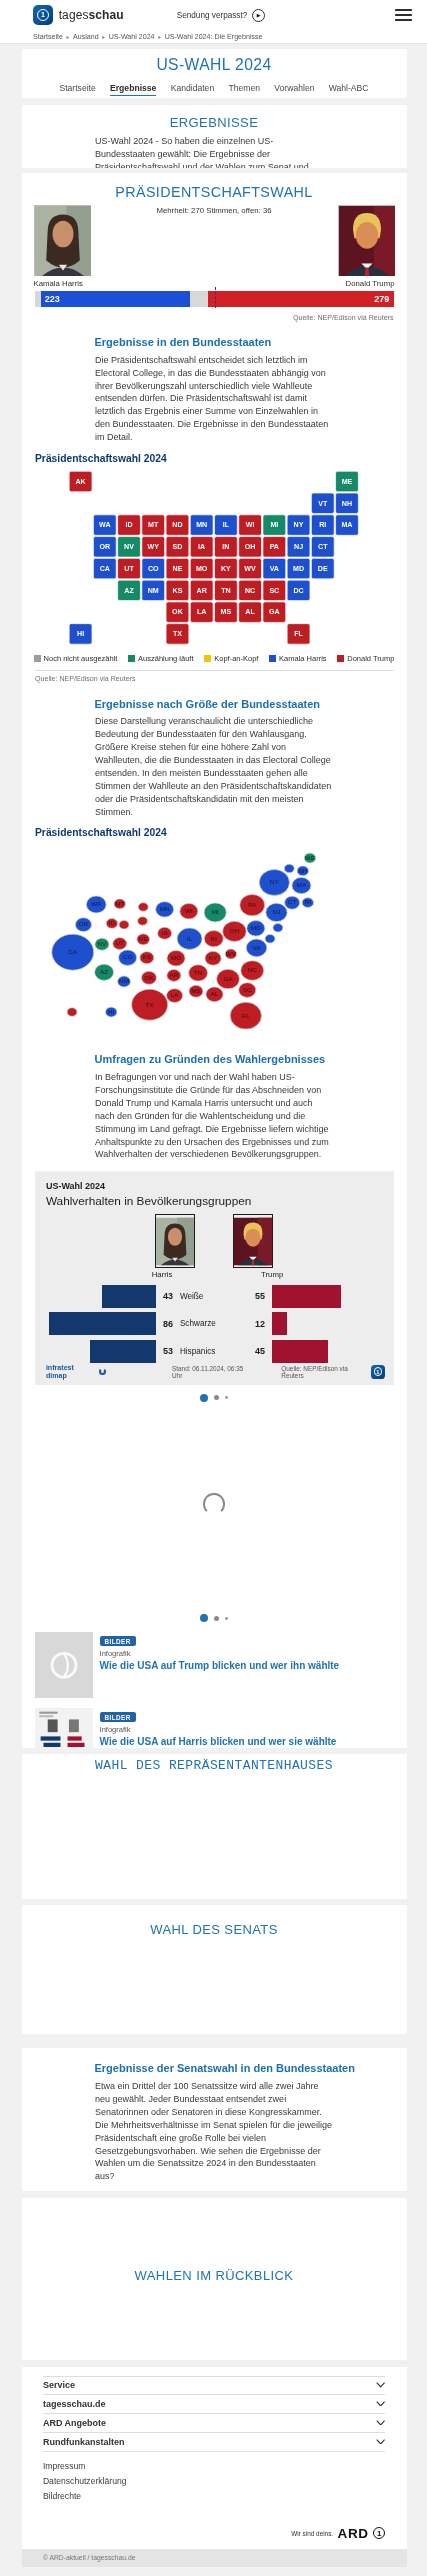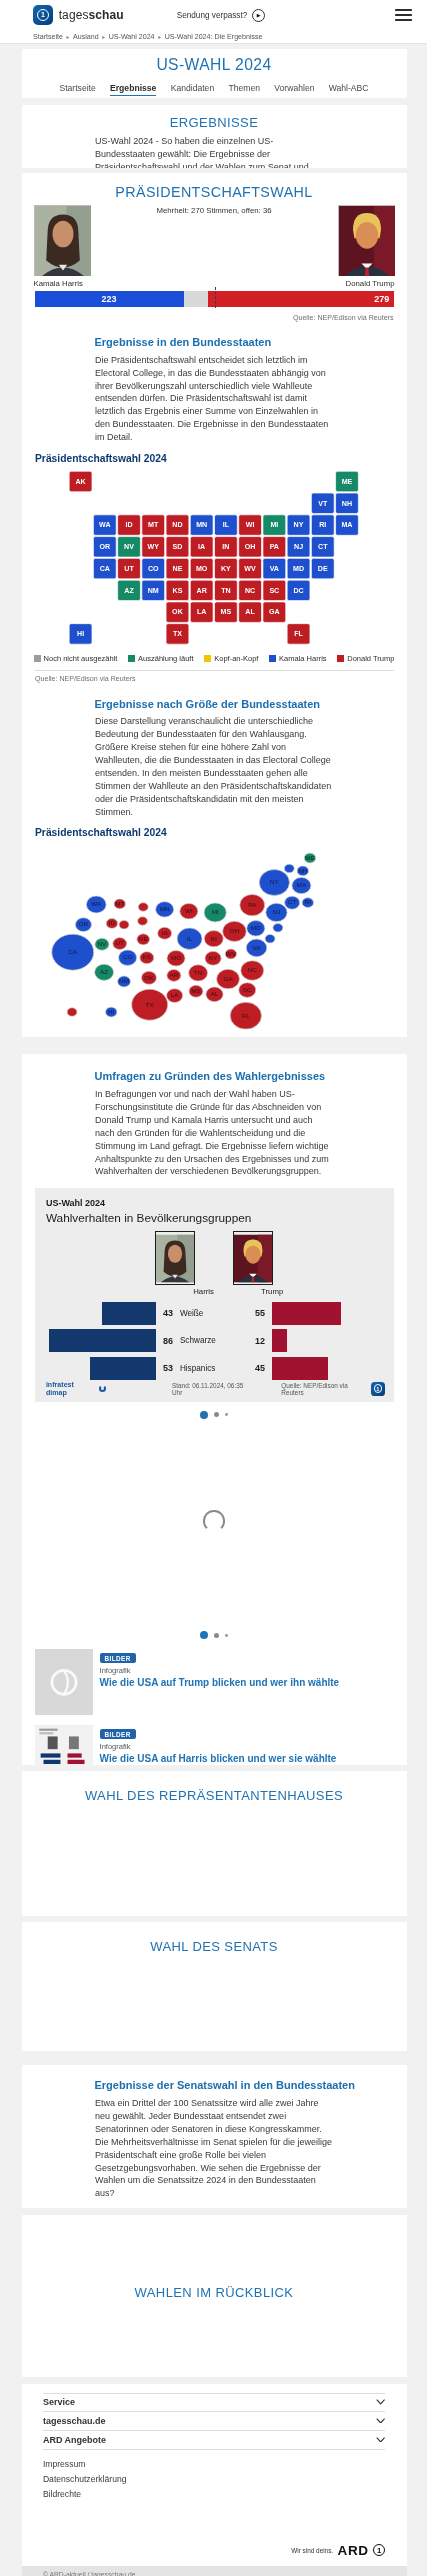--- a/index.html
+++ b/index.html
@@ -25,64 +25,64 @@
   .burger span { height: 1.8px; background: #2d2d2d; border-radius: 0.7px; }
   .crumbbar { height: 14.3px; background: #fff; border-bottom: 0.7px solid #e3e3e3;
     display: flex; align-items: center; padding: 0 33px; font-size: 7.1px; color: #555; gap: 3.6px; }
   .crumbbar .sep { color: #888; font-size: 5.7px; }
   .crumbbar .crumb:last-child { color: #555; }
 
   .card { width: 385px; margin: 0 auto; background: #fff; overflow: hidden; position: relative; }
   .c-hub      { height: 49px;  margin-top: 4.3px;  padding-top: 7.8px; }
   .c-intro    { height: 63px;  margin-top: 7.1px; padding-top: 10px; }
   .c-pres     { height: 864px; margin-top: 5.7px;  padding-top: 11px; }
-  .c-umfragen { height: 711px; margin-top: 17px;  padding-top: 15.7px; }
-  .c-house    { height: 145px; margin-top: 5.7px;  padding-top: 17px; }
+  .c-umfragen { height: 711px; margin-top: 0;  padding-top: 15.7px; }
+  .c-house    { height: 145px; margin-top: 5.7px;  padding-top: 4px; font-family: Liberation Mono, monospace; }
   .c-senat    { height: 129px; margin-top: 5.7px;  padding-top: 17px; }
   .c-senatres { height: 143px; margin-top: 14px;  padding-top: 14.3px; }
   .c-retro    { height: 162px; margin-top: 7.1px; padding-top: 70px; }
   .c-footer   { height: 200px; margin-top: 7.1px; padding: 8.6px 21.4px 0 21.4px; }
 
   .hub-title { text-align: center; font-size: 15.7px; font-weight: 400; color: #1f72b4; letter-spacing: 0.4px; }
   .tabs { display: flex; justify-content: center; gap: 14.3px; margin-top: 8.6px; font-size: 8.6px; color: #4a4a4a; }
   .tab { padding-bottom: 2.1px; cursor: pointer; }
   .tab.active { font-weight: 700; color: #2b2b2b; border-bottom: 1.4px solid #1f72b4; }
 
   .sec-title { text-align: center; font-size: 13px; font-weight: 400; color: #1f72b4; letter-spacing: 0.4px; }
   .sec-title.big { font-size: 14.3px; }
   .para { width: 238px; margin: 5.7px auto 0 auto; font-size: 9px; line-height: 1.44; color: #3a3a3a; }
 
   .maj-note { text-align: center; font-size: 7.8px; color: #333; margin-top: 5.7px; }
   .cands { display: flex; justify-content: space-between; padding: 0 12px; margin-top: -10px; }
   .photo { width: 57px; height: 71px; border: 0.7px solid #bbb; background:#ddd; }
   .photo svg { display:block; }
   .cand-names { display: flex; justify-content: space-between; padding: 0 12px; margin-top: 2.9px; font-size: 7.8px; color: #2e2e2e; }
   .evbar { position: relative; margin: 2.9px 13px 0 13px; height: 15.7px; background: #d8d8d8; }
-  .evbar .h { position: absolute; left: 0; top: 0; bottom: 0; background: #1c4fd8; display:flex; align-items:center;justify-content:center; }
+  .evbar .h { position: absolute; left: 6px; top: 0; bottom: 0; background: #1c4fd8; display:flex; align-items:center; }
   .evbar .t { position: absolute; right: 0; top: 0; bottom: 0; background: #d22027; display:flex; align-items:center; justify-content:flex-end; }
   .evbar .num { color: #fff; font-size: 9px; font-weight: 700; padding: 0 4.3px; }
   .evbar .maj { position: absolute; top: -3.6px; bottom: -1.4px; border-left: 1.4px dashed #3c3c3c; }
   .src-right { text-align: right; margin: 7.1px 13px 0 0; font-size: 7.1px; color: #6e6e6e; }
   .subhead { margin: 14.3px 0 0 73px; font-size: 11px; font-weight: 700; color: #1b6fb0; }
   .chart-title { margin: 8.6px 0 0 13.5px; font-size: 10.3px; font-weight: 700; color: #0c3a70; }
   .mapwrap { margin: 5.7px 13px 0 13px; }
   .legend { display: flex; justify-content: center; gap: 10.7px; margin-top: 4.3px; font-size: 7.5px; color: #2e2e2e; }
   .legend .li { display: flex; align-items: center; gap: 2.9px; }
   .legend .sw { width: 7.1px; height: 7.1px; display: inline-block; }
   .divider { border-top: 0.7px solid #ddd; margin: 7.1px 13px 0 13px; }
   .src-left { margin: 4.3px 0 0 13.5px; font-size: 7.1px; color: #6e6e6e; }
 
   .info-box { margin: 10px 13px 0 13px; background: #ededed; padding: 9.3px 11.4px 7.1px 11.4px; height: 214px; position: relative; }
   .info-kicker { font-size: 9px; font-weight: 700; color: #1d1d1d; }
   .info-title { font-size: 11.8px; color: #1d1d1d; margin-top: 3.6px; }
   .info-photos { display: flex; justify-content: center; gap: 38px; margin-top: 5.7px; }
   .iphoto { width: 40px; height: 54px; border: 0.7px solid #1d1d1d; }
   .info-names { display: flex; justify-content: center; margin-top: 2.1px; font-size: 7.8px; color: #222; }
   .info-names span { width: 78px; }
-  .info-names .n1 { text-align: right; padding-left: 15.7px; }
+  .info-names .n1 { text-align: left; padding-left: 15.7px; }
   .info-names .n2 { text-align: left; padding-left: 47px; }
   .demo-rows { margin-top: 4.3px; }
   .demo-row { display: flex; align-items: center; height: 26px; margin-bottom: 1.4px; }
   .dh { width: 110px; display: flex; justify-content: flex-end; }
   .dt { width: 110px; }
   .dhbar { height: 23px; background: #12386e; }
   .dtbar { height: 23px; background: #a11230; }
   .dnum { width: 24px; text-align: center; font-size: 9px; font-weight: 700; color: #1d1d1d; }
   .dcat { width: 68px; text-align: left; font-size: 8.2px; color: #222; }
   .info-footer { position: absolute; left: 11.4px; right: 8.6px; bottom: 5.7px; display: flex; align-items: center; font-size: 6.4px; color: #555; }
@@ -847,20 +847,26 @@
         <svg width="9.3" height="5.7" viewBox="0 0 13 8">
           <polyline points="1,1 6.5,7 12,1" fill="none" stroke="#333" stroke-width="1.6"></polyline>
         </svg>
       </div>
       <div class="f-row">
         <span>ARD Angebote</span>
         <svg width="9.3" height="5.7" viewBox="0 0 13 8">
           <polyline points="1,1 6.5,7 12,1" fill="none" stroke="#333" stroke-width="1.6"></polyline>
         </svg>
       </div>
+      <div class="f-row">
+        <span>Rundfunkanstalten</span>
+        <svg width="9.3" height="5.7" viewBox="0 0 13 8">
+          <polyline points="1,1 6.5,7 12,1" fill="none" stroke="#333" stroke-width="1.6"></polyline>
+        </svg>
+      </div>
     </div>
   <div class="f-links" id="footer-links">
       <div class="f-link">Impressum</div>
       <div class="f-link">Datenschutzerklärung</div>
       <div class="f-link">Bildrechte</div>
     </div>
   <div class="ard">
     <span class="claim">Wir sind deins.</span>
     <span class="word">ARD</span>
     <span class="one">1</span>

